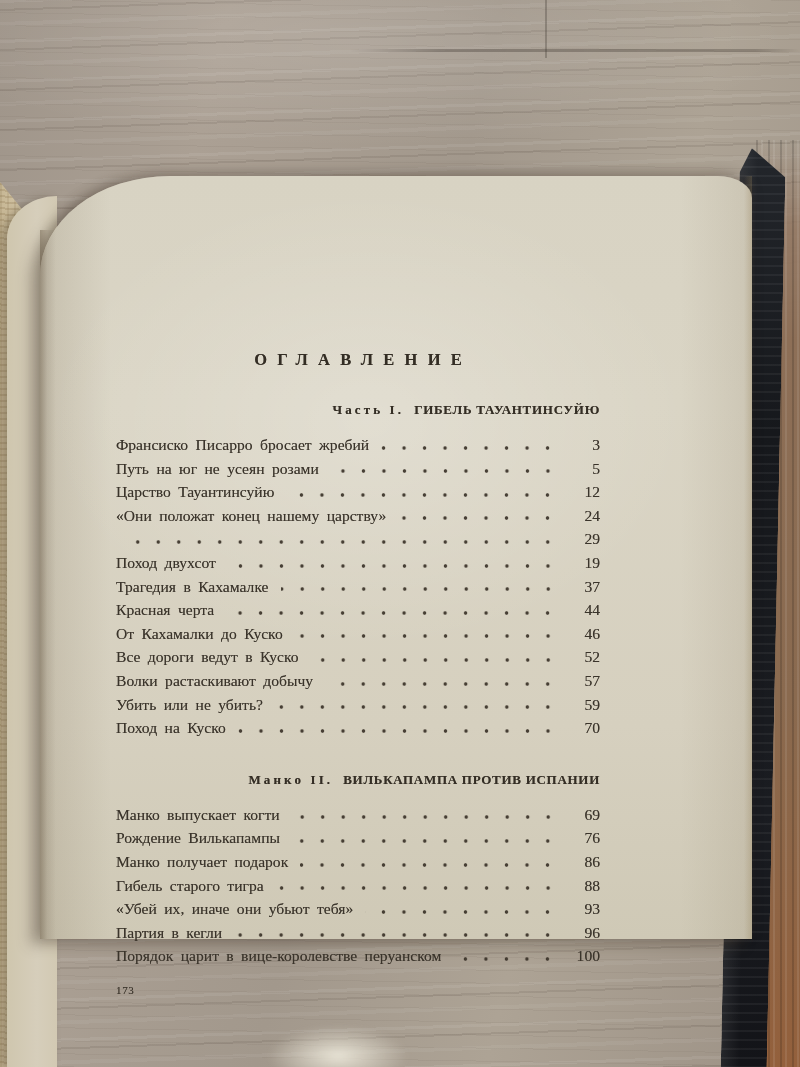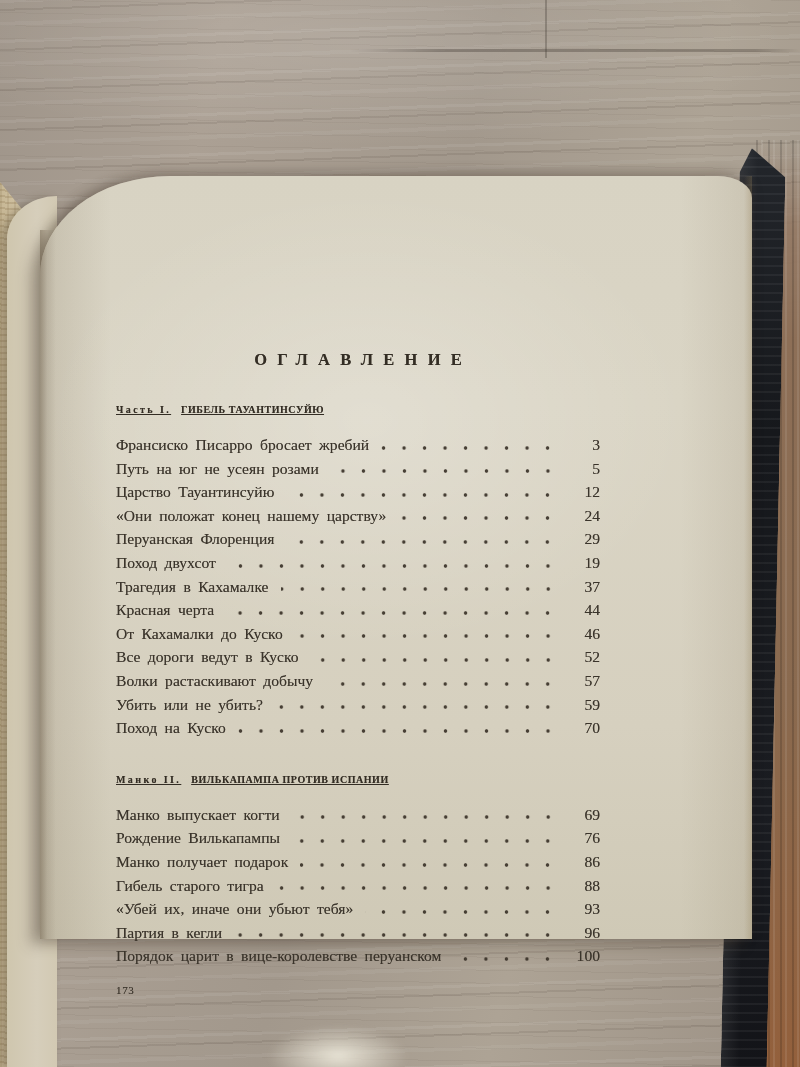--- a/index.html
+++ b/index.html
@@ -63,22 +63,22 @@
 
   .blob{position:absolute;left:268px;top:1026px;width:140px;height:60px;border-radius:50%;
     background:radial-gradient(closest-side, rgba(235,231,217,.95), rgba(235,231,217,0));
     filter:blur(3px);}
 
   
   .content{position:absolute;left:76px;top:174px;width:484px;color:#3a342b;
     text-shadow:0 0 .4px rgba(58,50,40,.55);}
   .toc-title{font-size:16.5px;font-weight:700;letter-spacing:.62em;text-align:center;
     line-height:20px;color:#332d24;padding-left:.62em;}
-  .part-heading{margin-top:30px;text-align:left;font-size:10px;font-weight:700;
-    line-height:20px;color:#332d24;white-space:nowrap;text-decoration:underline;}
+  .part-heading{margin-top:30px;text-align:right;font-size:13px;font-weight:700;
+    line-height:20px;color:#332d24;white-space:nowrap;}
   .part-label{letter-spacing:.24em;margin-right:10px;}
   .part-name{letter-spacing:.055em;}
   .toc-list{margin-top:13px;}
   .toc-row{display:flex;align-items:center;font-size:15.6px;line-height:23.6px;
     word-spacing:3.5px;white-space:nowrap;}
   .entry-title{flex:0 0 auto;}
   .leader{flex:1 1 auto;align-self:flex-end;height:10px;margin:0 6px 4px 12px;
     background-image:radial-gradient(circle at 50% 50%, rgba(58,50,40,.92) 1.35px, rgba(58,50,40,0) 2.1px);
     background-size:20.5px 10px;background-repeat:repeat-x;background-position:right bottom;}
   .entry-page{flex:0 0 36px;text-align:right;}
@@ -125,21 +125,20 @@
             <span class="entry-page">12</span>
           </div>
 
           <div class="toc-row">
             <span class="entry-title">«Они положат конец нашему царству»</span>
             <span class="leader"></span>
             <span class="entry-page">24</span>
           </div>
 
           <div class="toc-row">
-            <span class="entry-title">Перуанская Флоренция</span>
             <span class="leader"></span>
             <span class="entry-page">29</span>
           </div>
 
           <div class="toc-row">
             <span class="entry-title">Поход двухсот</span>
             <span class="leader"></span>
             <span class="entry-page">19</span>
           </div>
 

